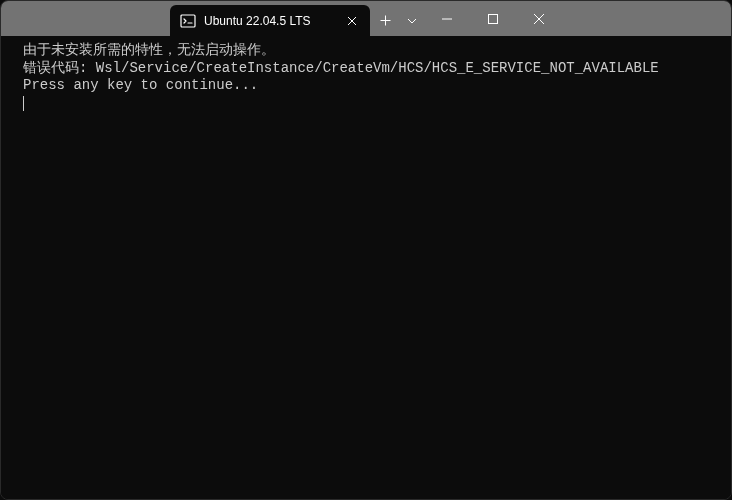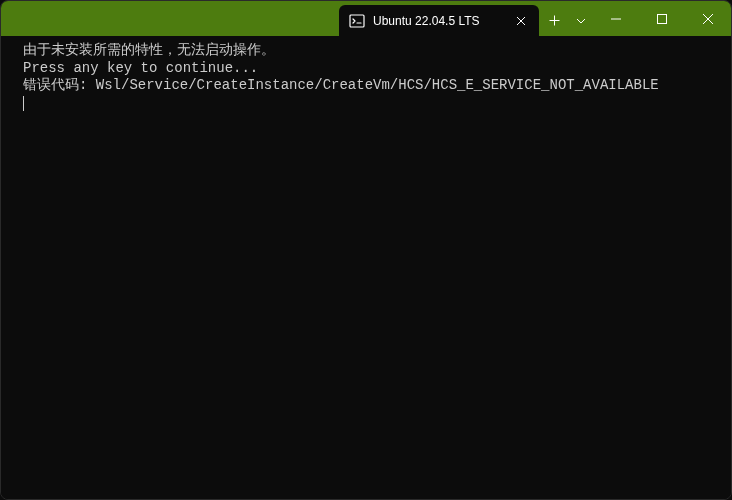--- a/index.html
+++ b/index.html
@@ -11,24 +11,24 @@
       width: 732px;
       height: 500px;
       background: #0c0c0c;
       overflow: hidden;
       font-family: "Segoe UI", sans-serif;
       border-radius: 8px;
       border: 1px solid #2a2a2a;
     }
     .titlebar {
       height: 35px;
-      background: #4d7c0f;
+      background: #737373;
       display: flex;
       align-items: stretch;
-      justify-content: flex-end;
+      justify-content: center;
     }
     .titlebar-left {
       display: flex;
       align-items: stretch;
     }
     .tab {
       display: flex;
       align-items: center;
       background: #0c0c0c;
       padding: 0 10px;
@@ -170,16 +170,16 @@
     <div class="window-control">
       <svg viewBox="0 0 10 10">
         <path d="M0 0L10 10M10 0L0 10" stroke="#ffffff" stroke-width="1"></path>
       </svg>
     </div>
   </div>
 </div>
 
 <div class="terminal-body">
   <div class="terminal-line">由于未安装所需的特性，无法启动操作。</div>
+  <div class="terminal-line">错误代码: Wsl/Service/CreateInstance/CreateVm/HCS/HCS_E_SERVICE_NOT_AVAILABLE</div>
   <div class="terminal-line">Press any key to continue...</div>
-  <div class="terminal-line">错误代码: Wsl/Service/CreateInstance/CreateVm/HCS/HCS_E_SERVICE_NOT_AVAILABLE</div>
   <div class="terminal-line"><span class="cursor"></span></div>
 </div>
 
 </body></html>

